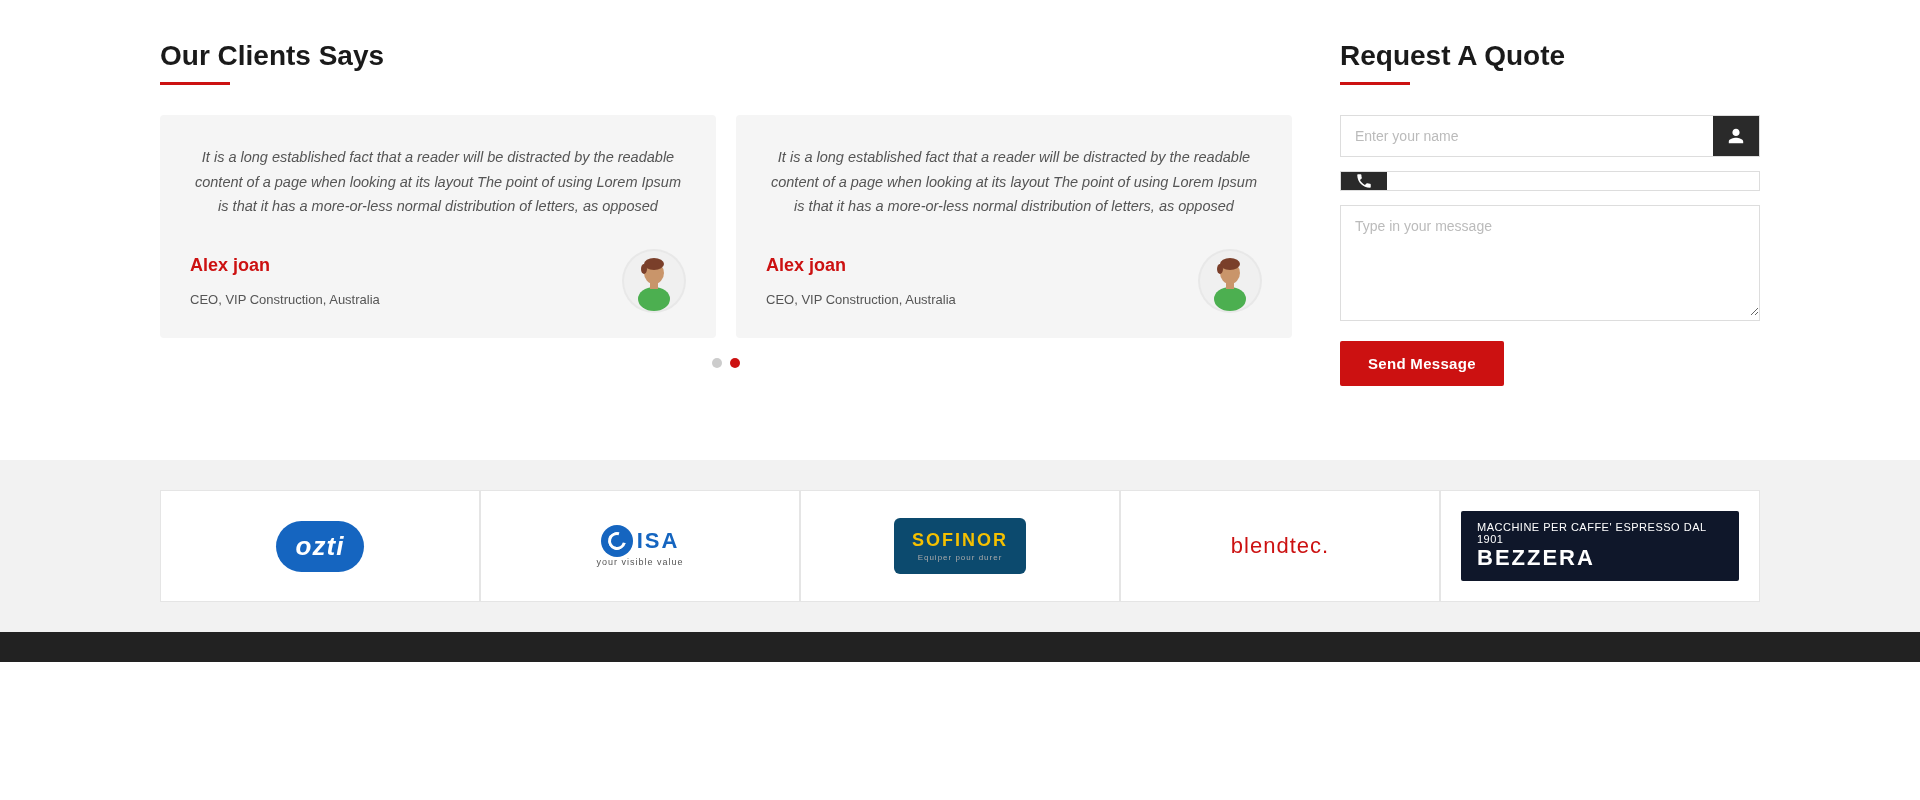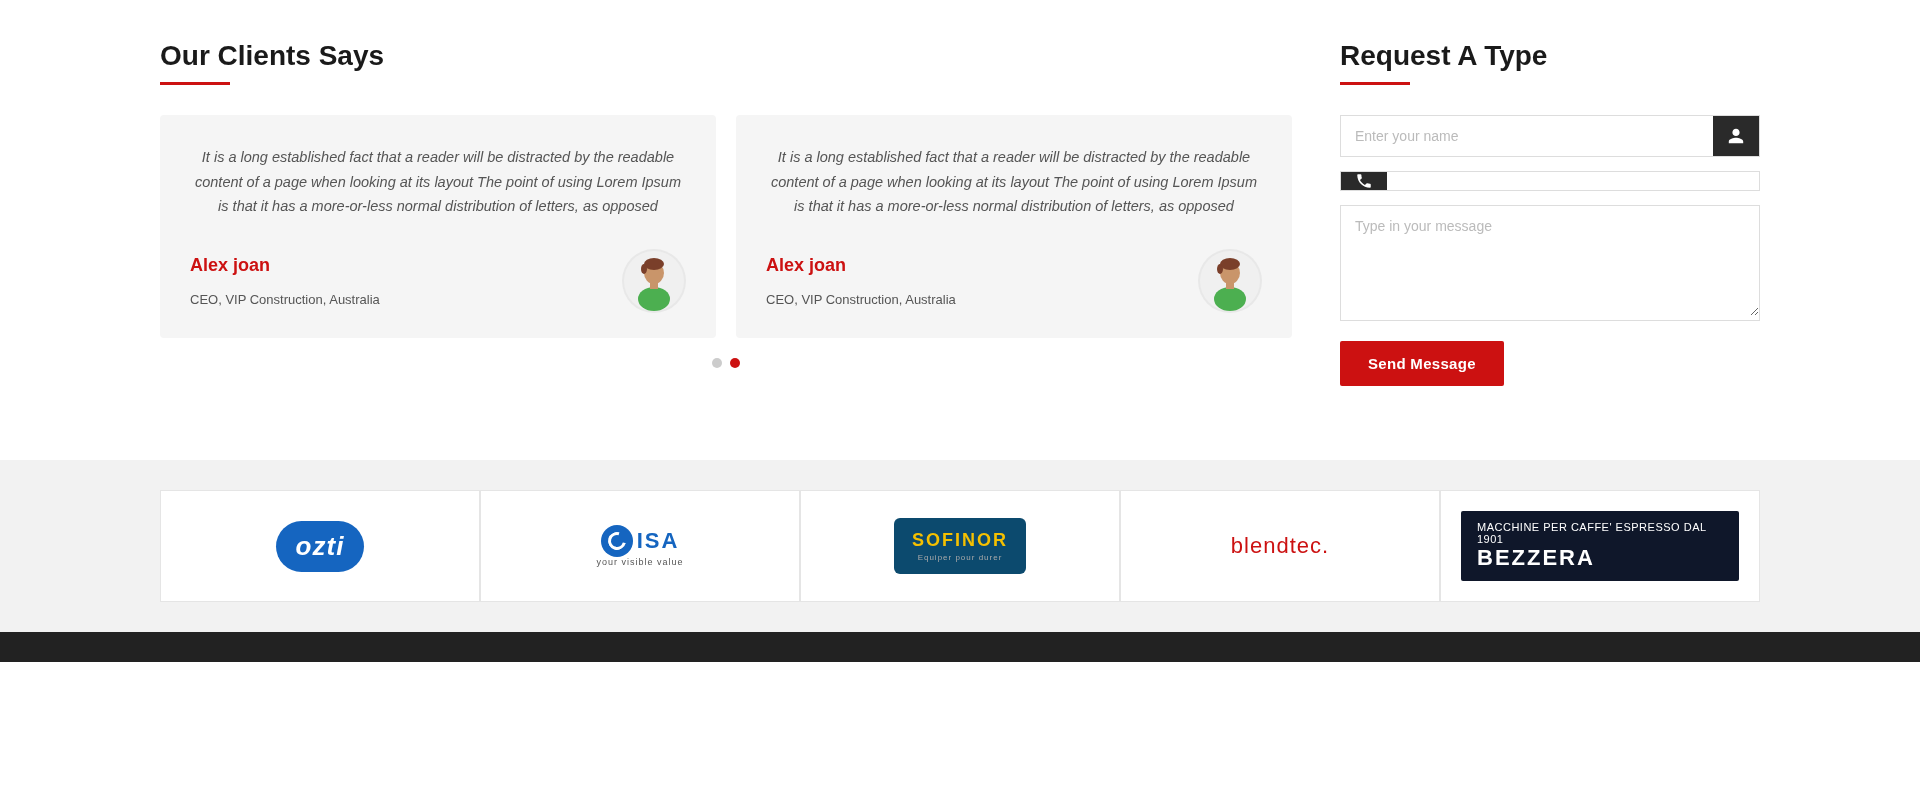--- a/index.html
+++ b/index.html
@@ -335,21 +335,21 @@
 
     </div>
 
     <div class="pagination-dots">
       <div class="dot"></div>
       <div class="dot active"></div>
     </div>
   </div>
 
   <div class="quote-section">
-    <h2 class="quote-title">Request A Type</h2>
+    <h2 class="quote-title">Request A Quote</h2>
     <div class="title-underline"></div>
 
     
     <div class="form-field-wrapper">
       <input class="form-input" type="text" placeholder="Enter your name" style="">
       <button class="form-icon-btn">
 
         <svg viewBox="0 0 24 24" xmlns="http://www.w3.org/2000/svg">
           <path d="M12 12c2.7 0 4.8-2.1 4.8-4.8S14.7 2.4 12 2.4 7.2 4.5 7.2 7.2 9.3 12 12 12zm0 2.4c-3.2 0-9.6 1.6-9.6 4.8v2.4h19.2v-2.4c0-3.2-6.4-4.8-9.6-4.8z"></path>
         </svg>

